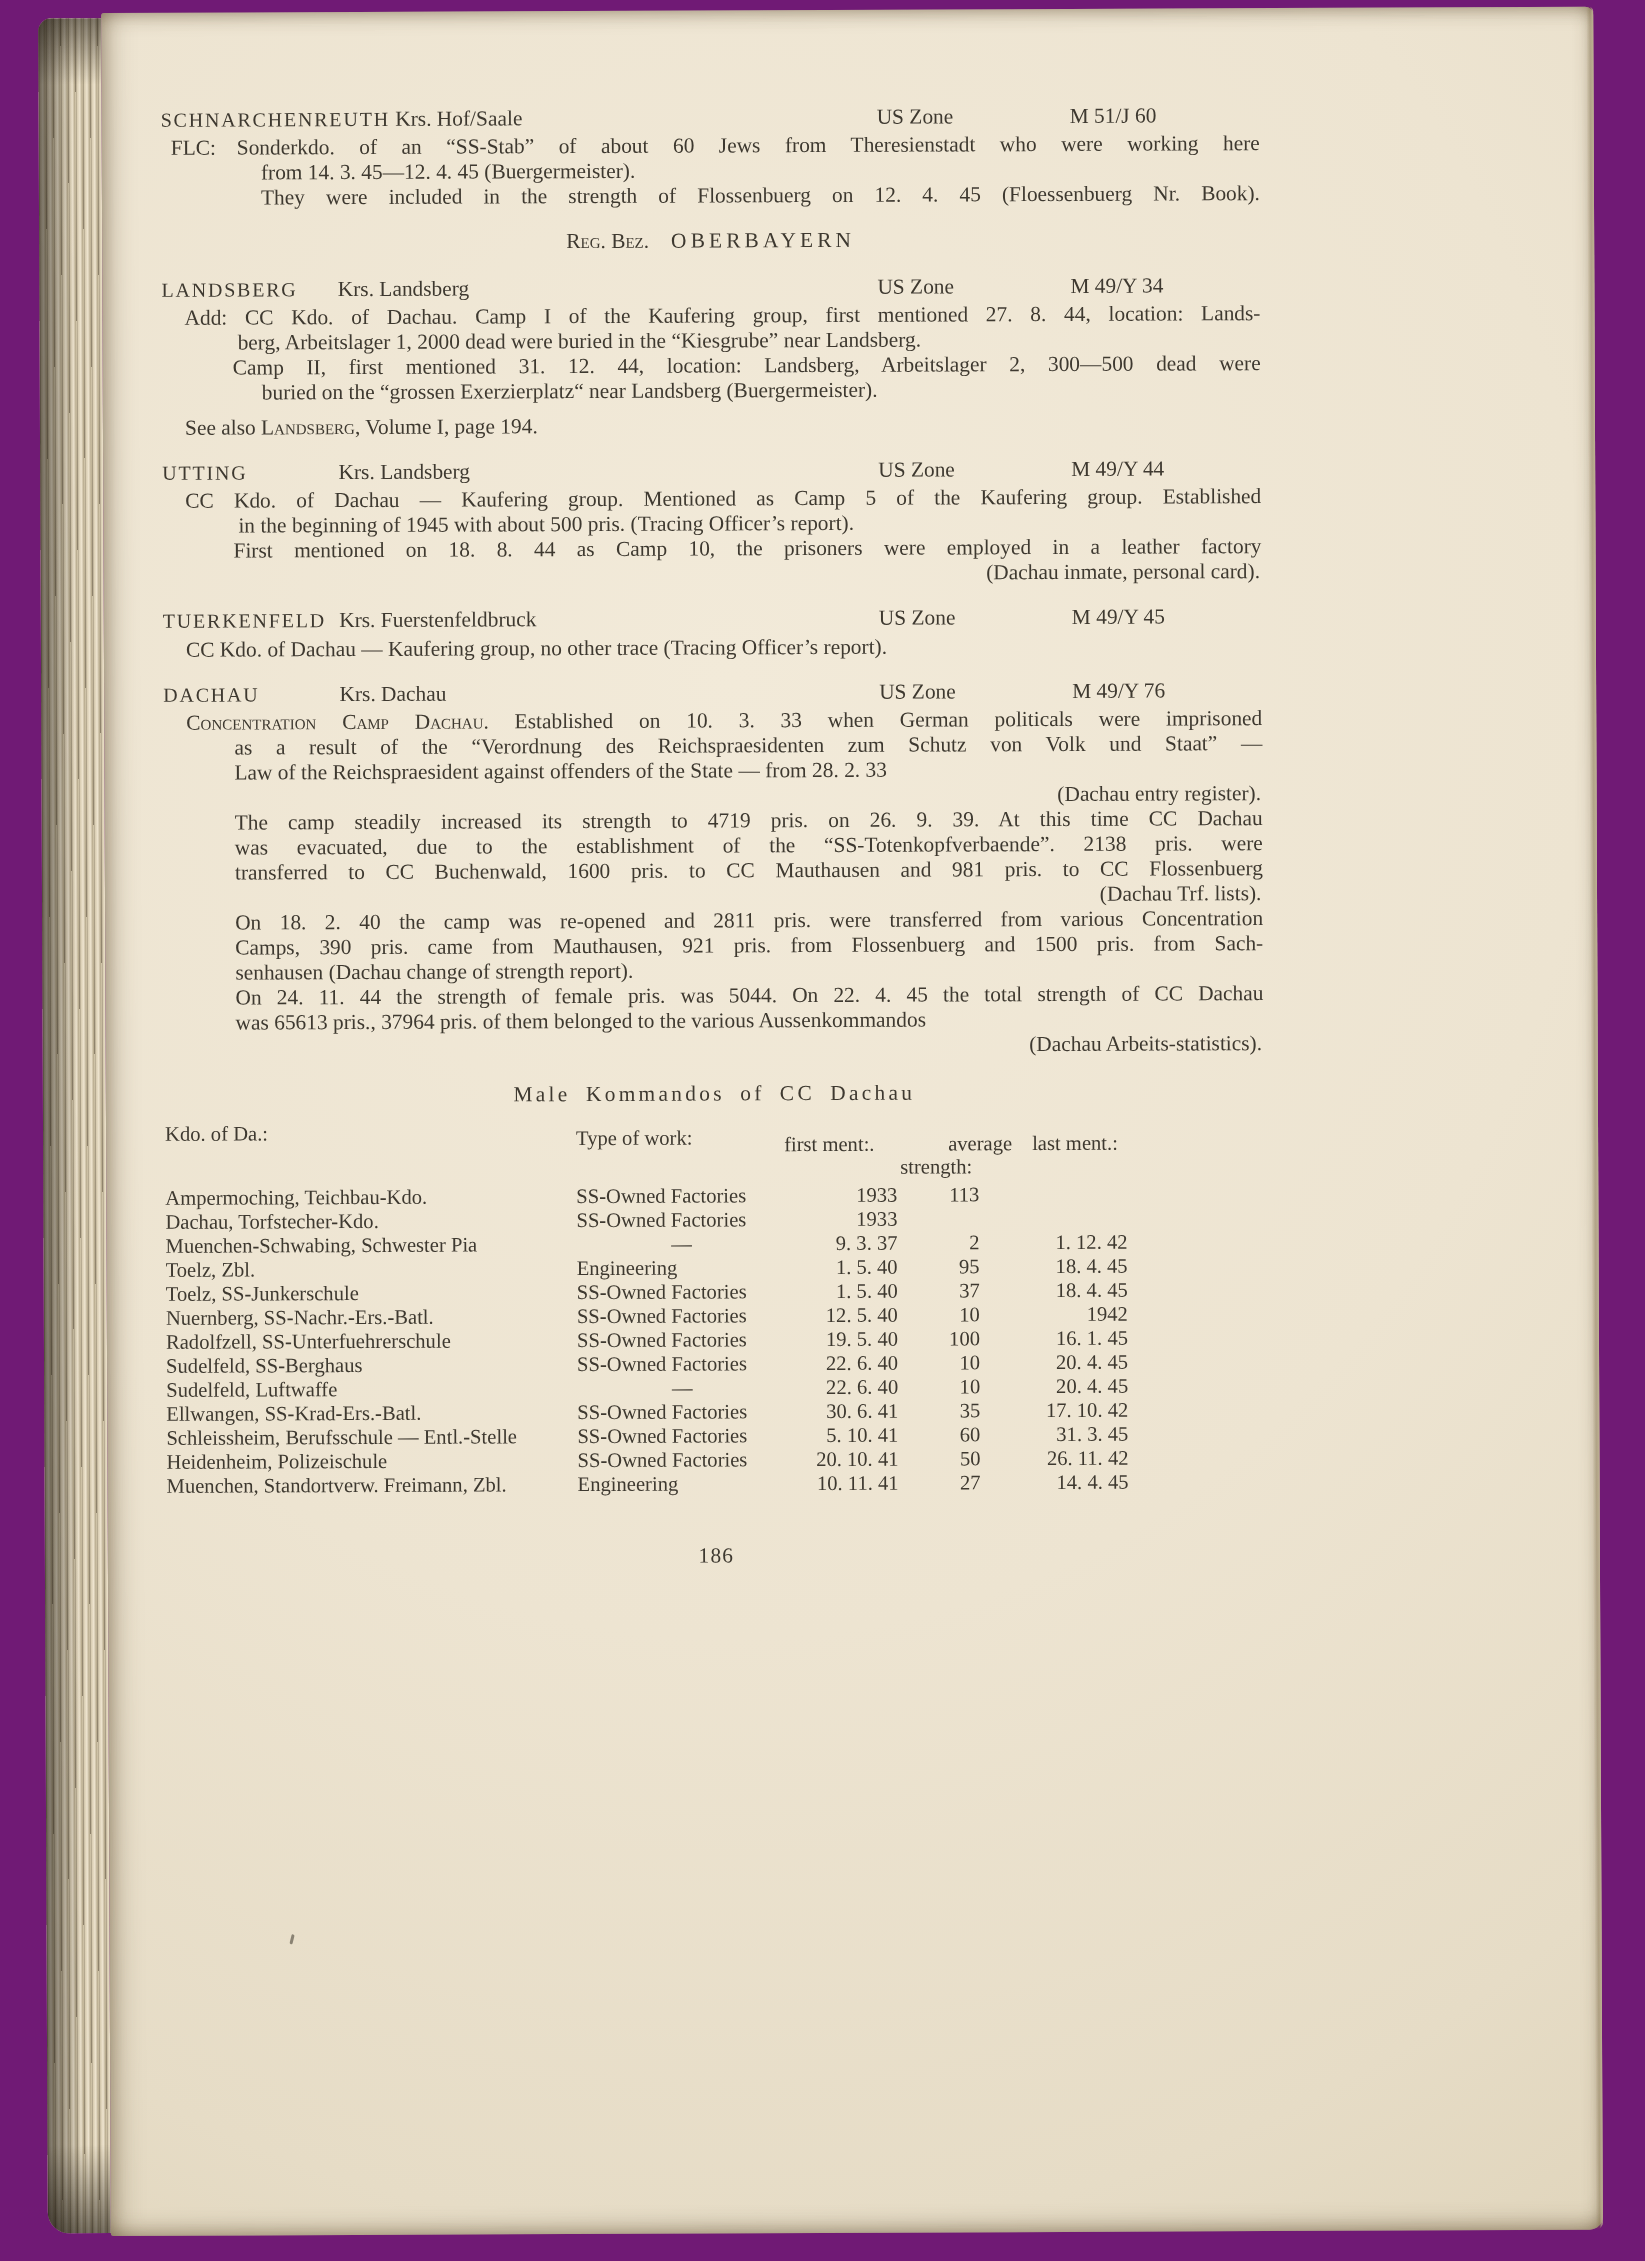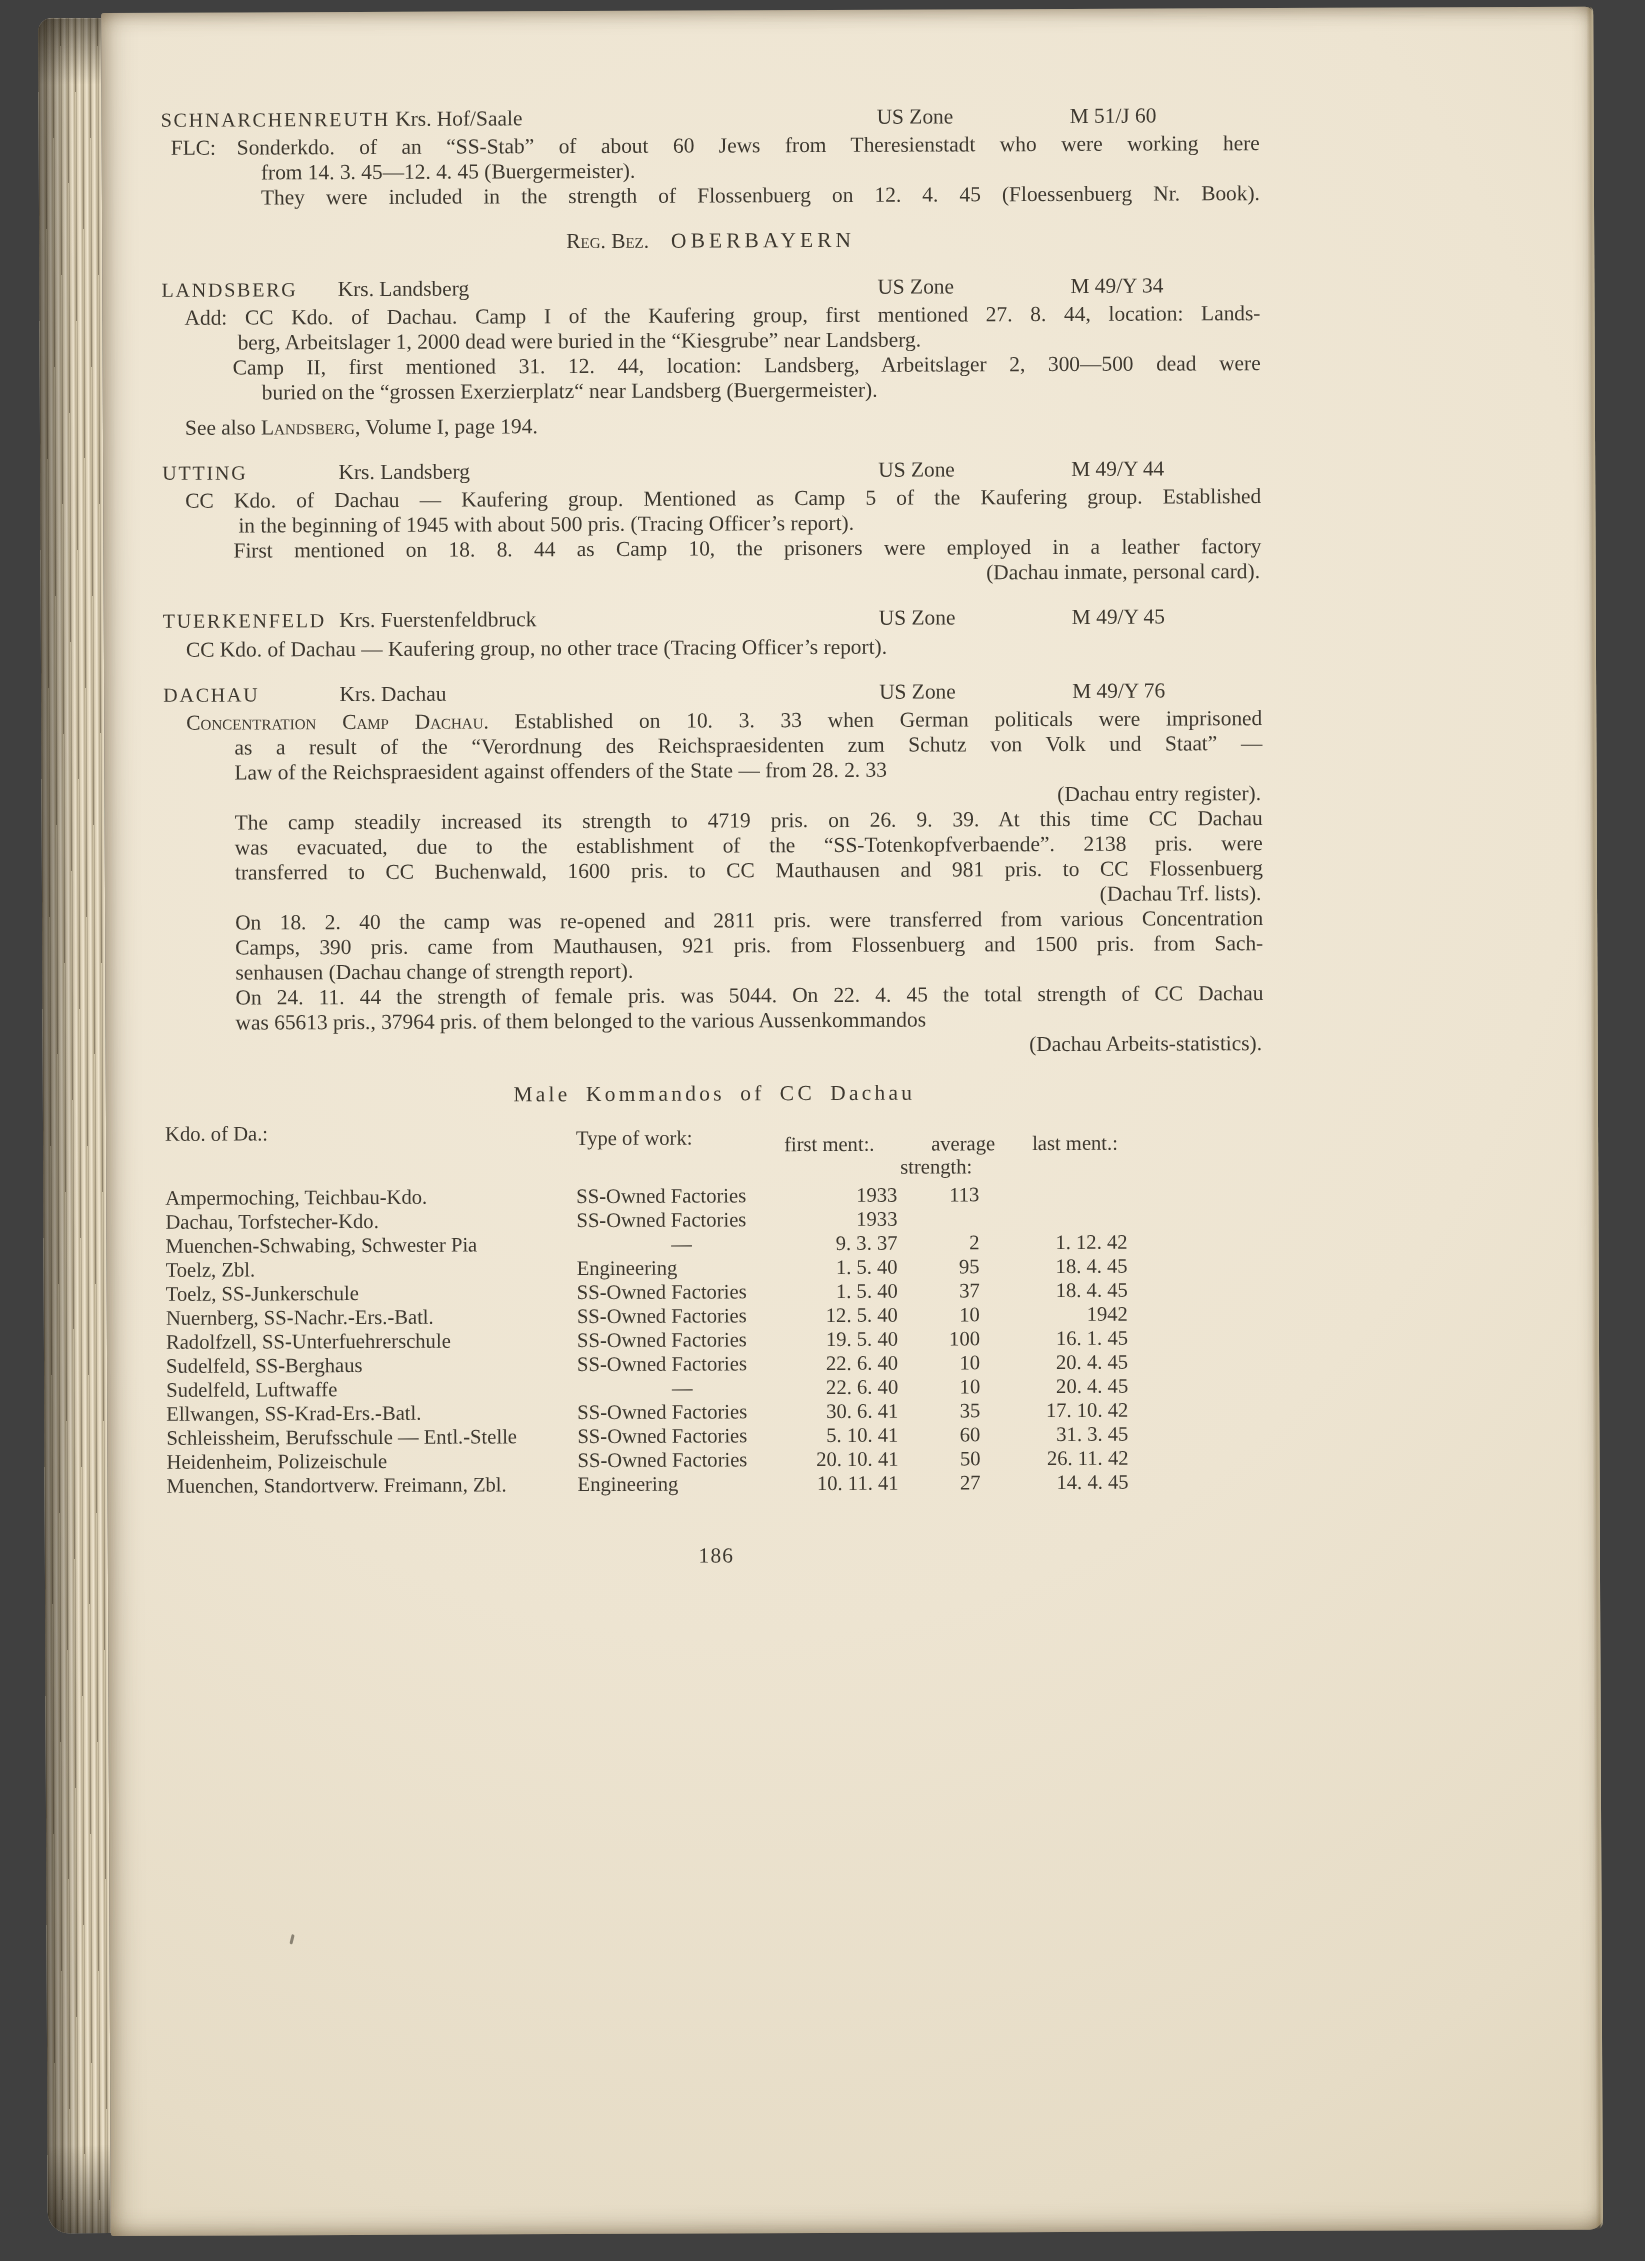--- a/index.html
+++ b/index.html
@@ -1,17 +1,17 @@
 <!DOCTYPE html>
 <html style="font-size:13px"><head>
 <meta charset="utf-8">
 <style>
   html,body{margin:0;padding:0;background:#0e0d0b;}
   body{width:1645px;height:2261px;overflow:hidden;}
-  .scene{position:relative;width:1645px;height:2261px;background:#404040;
+  .scene{position:relative;width:1645px;height:2261px;background:#701a75;
          font-family:"Liberation Serif","DejaVu Serif",serif;}
   .book{position:absolute;left:43px;top:10px;width:1555px;height:2223px;
         transform:rotate(-0.25deg);transform-origin:50% 50%;}
   .edges{position:absolute;left:0;top:5px;bottom:3.3px;width:63px;
          border-radius:13px 0 0 21.4px;
          background:repeating-linear-gradient(90deg,#8d816a 0px,#d9cdb2 1.6px,#eee4cf 4.1px,#b7aa8d 6.6px,#cfc3a7 7.4px);}
   .edges::after{content:"";position:absolute;inset:0;border-radius:inherit;
          background:linear-gradient(90deg,rgba(20,15,8,.55),rgba(20,15,8,0) 55%),
                     linear-gradient(180deg,rgba(20,15,8,.5),rgba(20,15,8,0) 3%,rgba(20,15,8,0) 96%,rgba(20,15,8,.55));}
   .sheet{position:absolute;left:63px;top:0;right:0;bottom:0;
@@ -44,21 +44,21 @@
   .region{text-align:center;margin:16.5px 0 21.4px;}
   .region .spread{letter-spacing:4.1px;margin-left:22px;}
   .seealso{margin-top:10px;}
   .khead{text-align:center;letter-spacing:3.3px;word-spacing:6.6px;margin:23px 0 13px;}
   .ktable{font-size:20.6px;}
   .thead{position:relative;height:64px;}
   .th{position:absolute;white-space:nowrap;}
   .th-kdo{left:0;top:0;}
   .th-type{left:411px;top:6.6px;}
   .th-first{left:619px;top:13px;}
-  .th-avg1{left:766px;top:13px;}
+  .th-avg1{left:783px;top:13px;}
   .th-avg2{left:735px;top:36px;}
   .th-last{left:867px;top:13px;text-align:right;}
   .trow{display:flex;line-height:24px;}
   .cn{width:411px;}
   .ct{width:210px;}
   .cf{width:111px;text-align:right;}
   .ca{width:82px;text-align:right;}
   .cl{width:148px;text-align:right;}
   .ct.dash{text-align:center;}
   .cl.ctr{padding-right:25px;}

